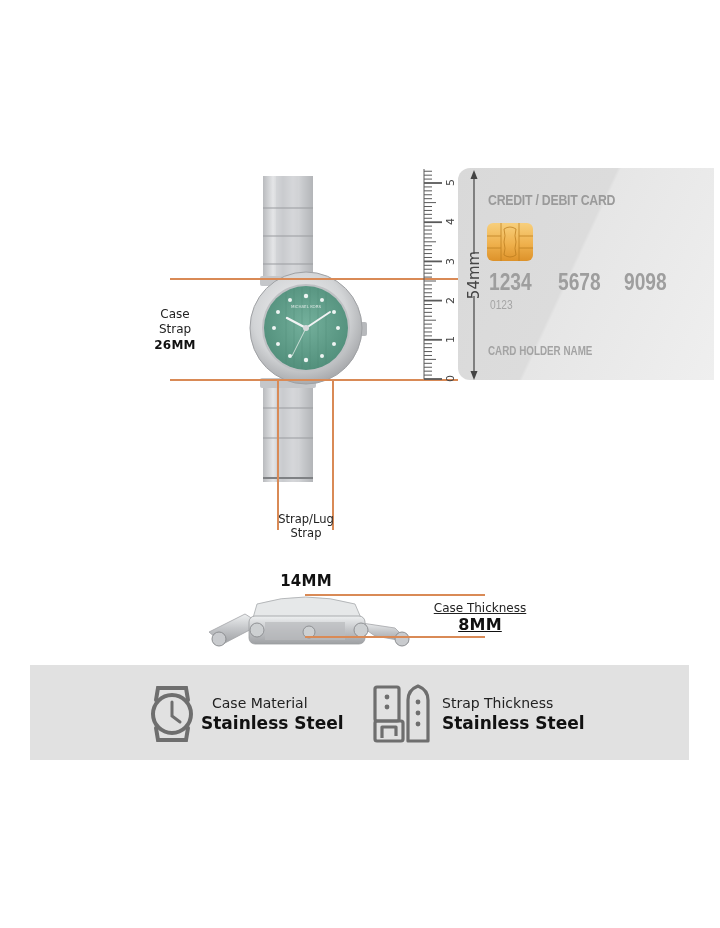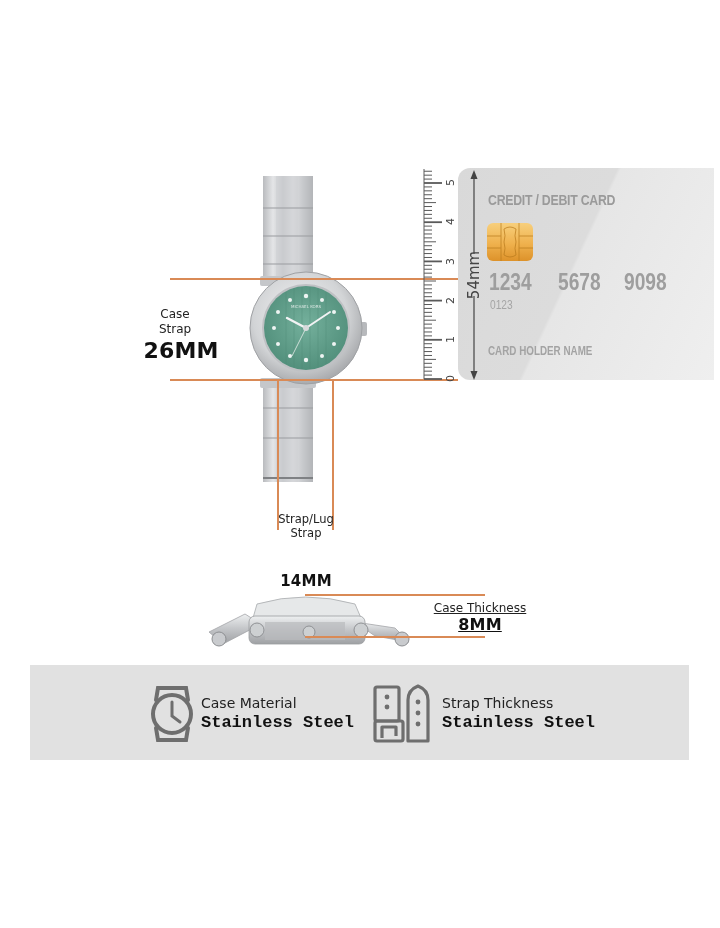--- a/index.html
+++ b/index.html
@@ -18,21 +18,21 @@
     .card-num { position: absolute; top: 100px; font-family: "Liberation Sans", sans-serif;
                 font-weight: bold; font-size: 24px; color: #9e9e9e; transform: scaleX(0.8); transform-origin: left; white-space: nowrap; }
     .card-small { position: absolute; left: 32px; top: 130px; font-family: "Liberation Sans", sans-serif;
                   font-size: 12px; color: #a5a5a5; transform: scaleX(0.85); transform-origin: left; }
     .card-holder { position: absolute; left: 30px; top: 176px; font-family: "Liberation Sans", sans-serif;
                    font-weight: bold; font-size: 12px; color: #a3a3a3; transform: scaleX(0.82); transform-origin: left; white-space: nowrap; }
     .chip { position: absolute; left: 29px; top: 55px; width: 46px; height: 38px; border-radius: 6px;
             background: linear-gradient(180deg, #f7cf7c 0%, #efb14d 55%, #dd922a 100%); }
     .panel { position: absolute; left: 30px; top: 665px; width: 659px; height: 95px; background: #e1e1e1; }
     .mat-label { position: absolute; font-size: 14px; color: #222; white-space: nowrap; }
-    .mat-value { position: absolute; font-size: 17px; font-weight: bold; color: #111; white-space: nowrap; font-family: Liberation Mono, monospace; }
+    .mat-value { position: absolute; font-size: 17px; font-weight: bold; color: #111; white-space: nowrap; }
     .ruler-num { position: absolute; font-size: 11px; color: #444; transform: rotate(-90deg); width: 12px; text-align: center; }
   </style>
 </head>
 <body>
 
 <svg class="abs" style="left:240px;top:160px;" width="140" height="350" viewBox="0 0 140 350">
   <defs>
     <linearGradient id="band" x1="0" x2="1" y1="0" y2="0">
       <stop offset="0" stop-color="#b9bbbe"></stop>
       <stop offset="0.2" stop-color="#e4e5e7"></stop>
@@ -104,21 +104,21 @@
   <circle cx="66" cy="168" r="3" fill="#d8dadc"></circle>
 </svg>
 
 <div class="oline" style="left:170px;top:278px;width:288px;height:2px;"></div>
 <div class="oline" style="left:170px;top:379px;width:288px;height:2px;"></div>
 
 <div class="lbl" style="left:140px;top:307px;width:70px;">
   <div>Case</div>
   <div>Strap</div>
 </div>
-<div class="big" style="left:141px;top:338px;width:80px;font-size:22px;">26MM</div>
+<div class="big" style="left:135px;top:338px;width:80px;font-size:12px;">26MM</div>
 
 <div class="oline" style="left:277px;top:380px;width:2px;height:150px;"></div>
 <div class="oline" style="left:332px;top:380px;width:2px;height:150px;"></div>
 <div class="lbl" style="left:266px;top:512px;width:80px;font-size:11.5px;line-height:14px;">
   <div>Strap/Lug</div>
   <div>Strap</div>
 </div>
 <div class="big" style="left:266px;top:572px;width:80px;font-size:15px;">14MM</div>
 
 <svg class="abs" style="left:420px;top:165px;" width="24" height="220" viewBox="0 0 24 220">
@@ -253,21 +253,21 @@
 <div class="panel"></div>
 
 <svg class="abs" style="left:148px;top:686px;" width="48" height="56" viewBox="0 0 48 56">
   <g fill="none" stroke="#6e6e6e" stroke-width="4" stroke-linecap="round">
     <path d="M8 14 L10 2 L38 2 L40 14"></path>
     <path d="M8 42 L10 54 L38 54 L40 42"></path>
     <circle cx="24" cy="28" r="19" fill="#e1e1e1"></circle>
     <polyline points="24,16 24,30 32,36" stroke-width="3"></polyline>
   </g>
 </svg>
-<div class="mat-label" style="left:201px;top:695px;">Case Material</div>
+<div class="mat-label" style="left:212px;top:695px;">Case Material</div>
 <div class="mat-value" style="left:201px;top:713px;">Stainless Steel</div>
 
 <svg class="abs" style="left:372px;top:684px;" width="62" height="60" viewBox="0 0 62 60">
   <g fill="none" stroke="#6e6e6e" stroke-width="3.2" stroke-linejoin="round">
     <rect x="3" y="3" width="24" height="34" rx="2"></rect>
     <rect x="3" y="37" width="28" height="20" rx="2"></rect>
     <polyline points="10,54 10,43 24,43 24,52"></polyline>
     <path d="M36 57 L36 16 Q36 6 46 2 Q56 6 56 16 L56 57 Z"></path>
   </g>
   <g fill="#6e6e6e">

